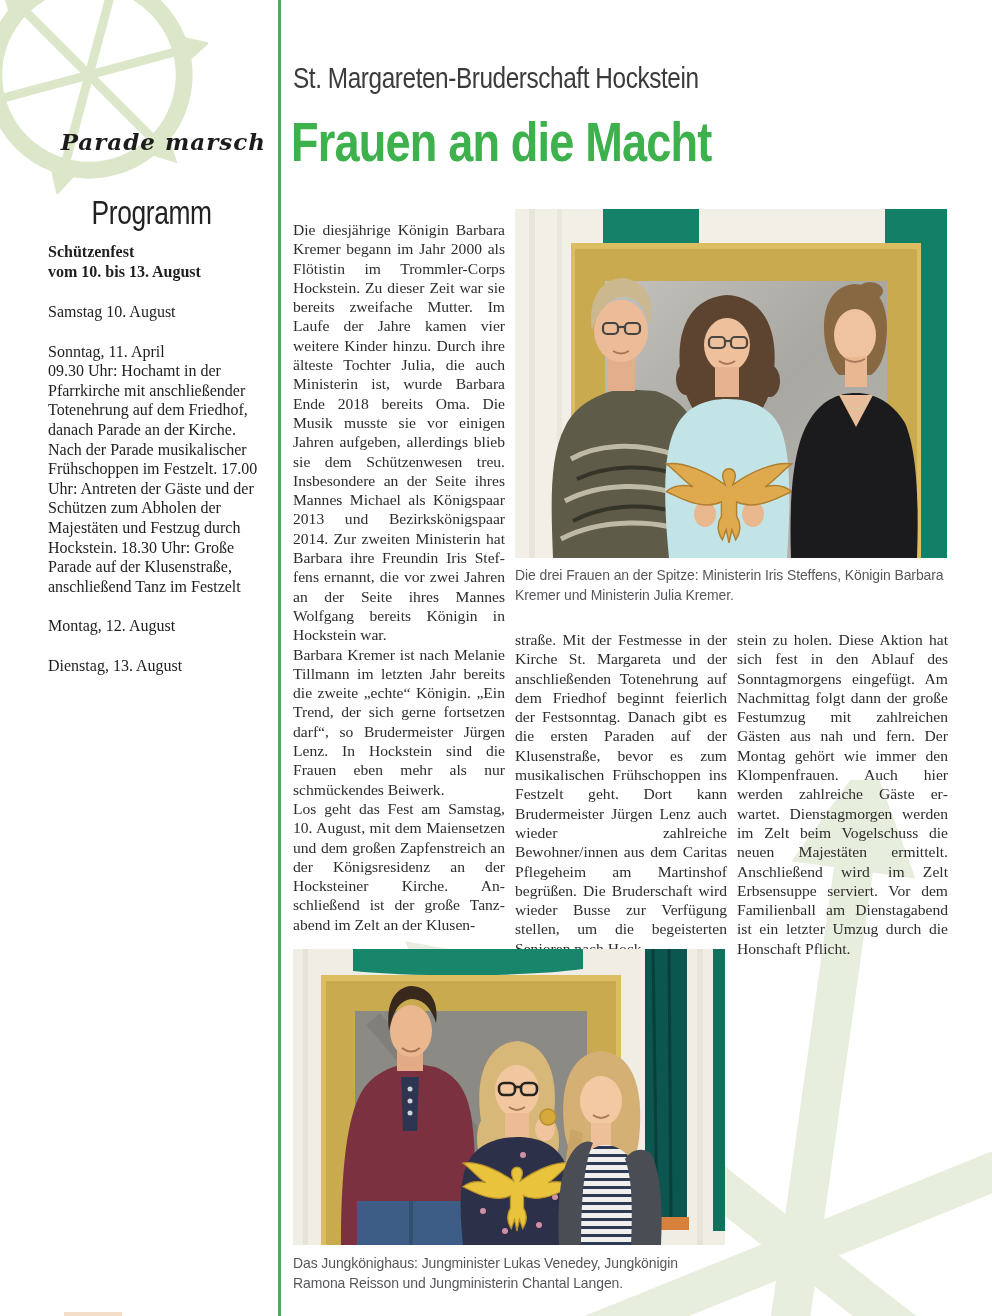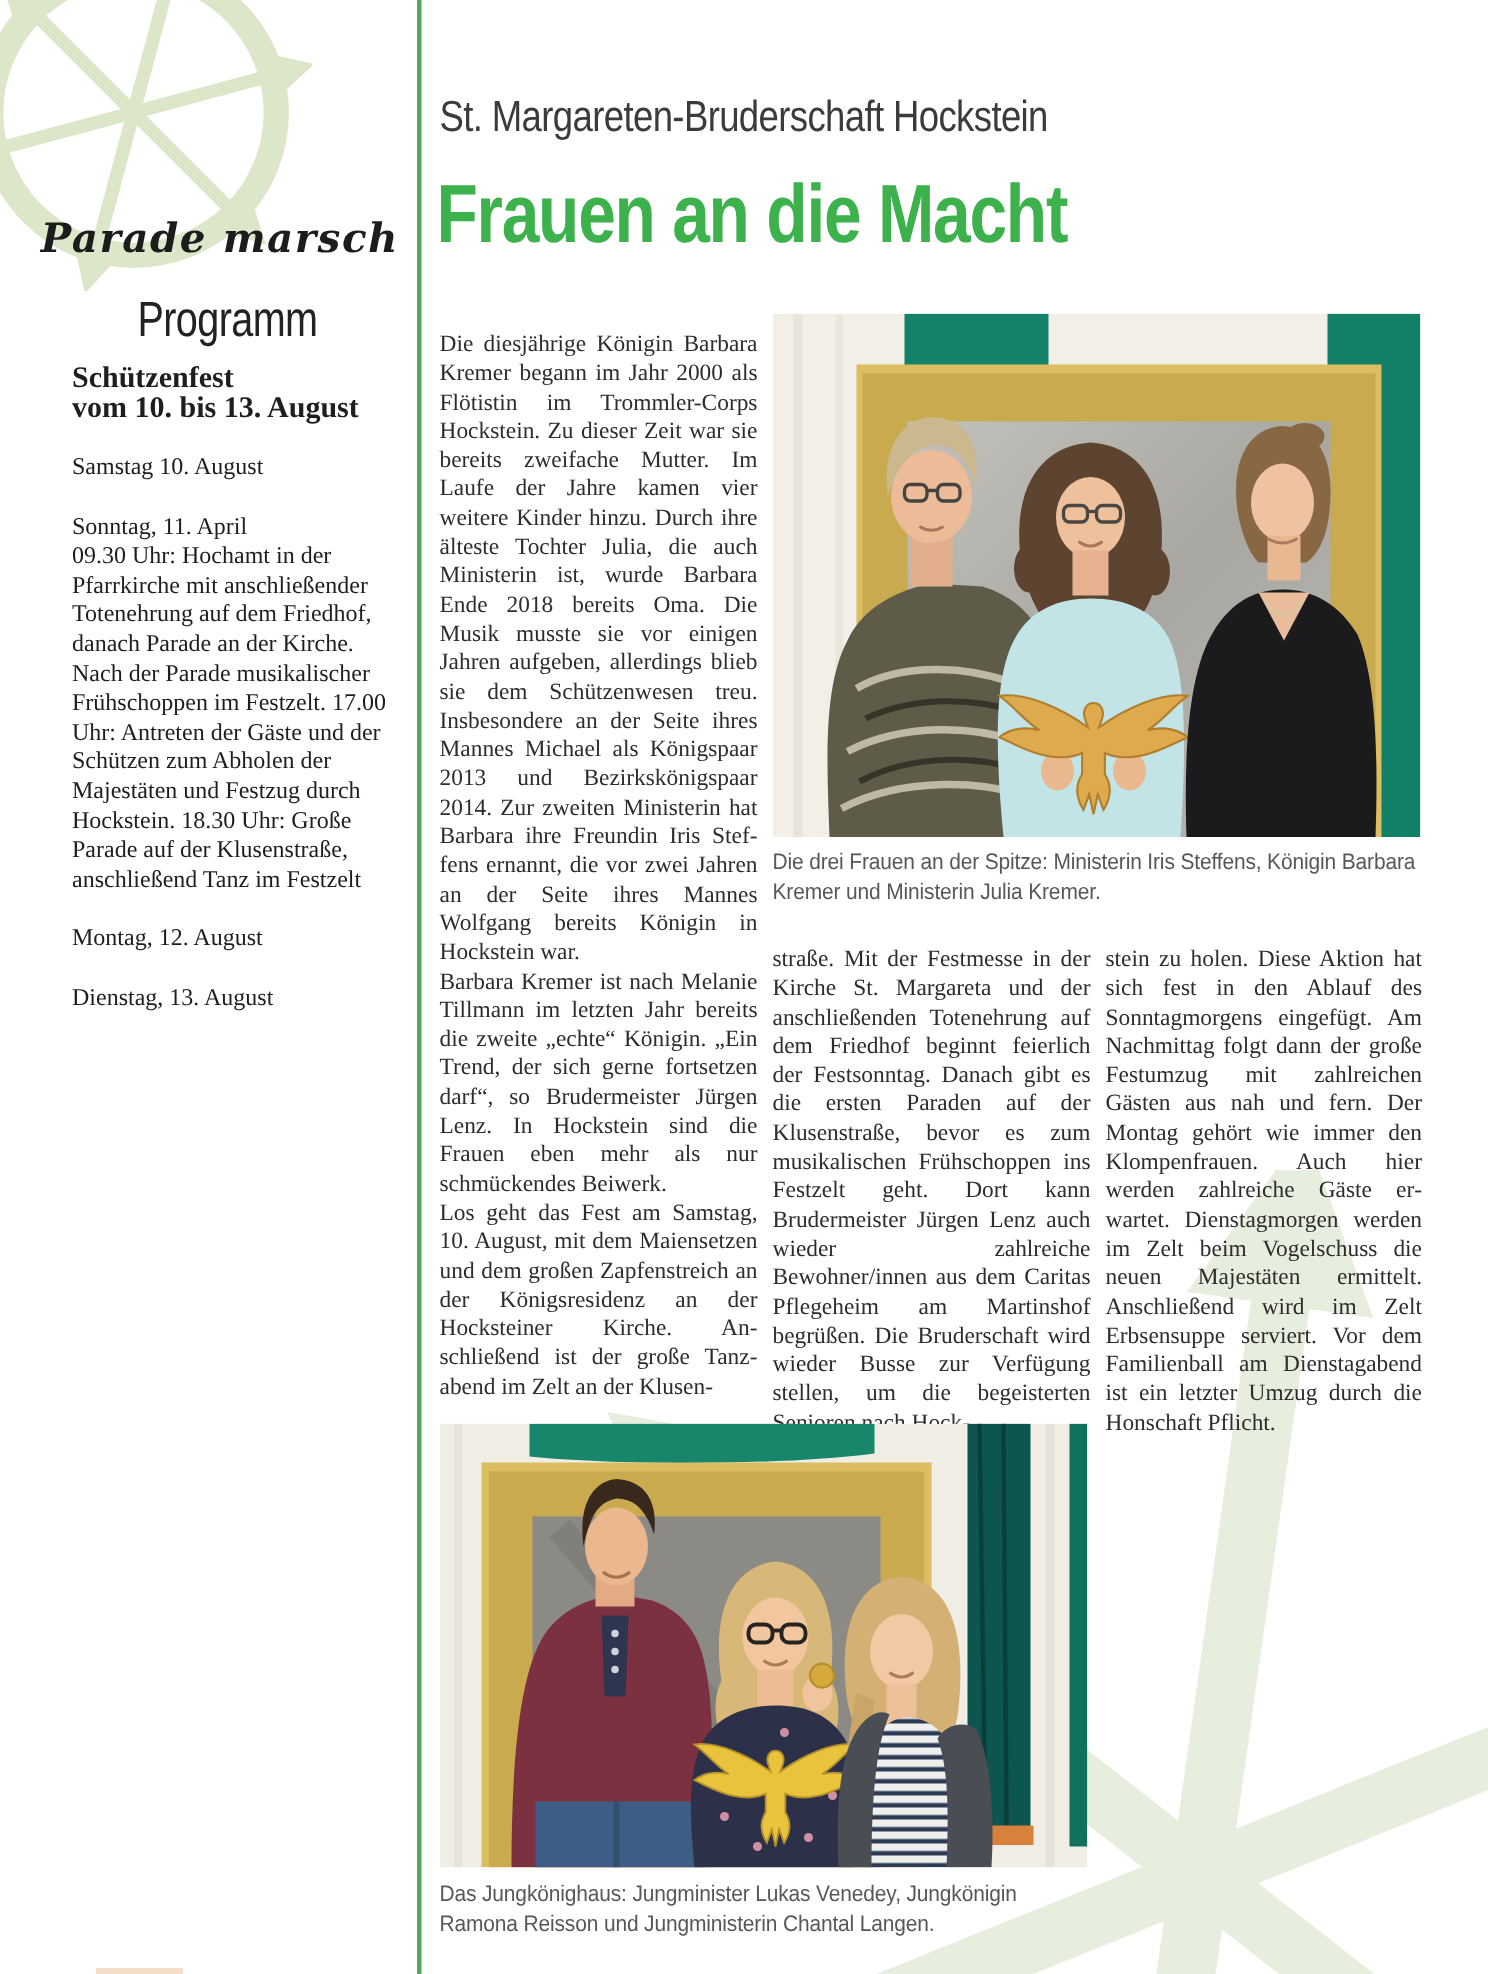--- a/index.html
+++ b/index.html
@@ -4,27 +4,27 @@
 <style>
   html,body{margin:0;padding:0;background:#ffffff;}
   #page{position:relative;width:992px;height:1316px;background:#ffffff;overflow:hidden;
         font-family:"Liberation Serif",serif;color:#2d2d2d;}
   
   .logo-tl{position:absolute;left:-30px;top:-44px;width:238px;height:238px;color:#dbe7c8;z-index:0;}
   .watermark{position:absolute;left:330px;top:780px;width:940px;height:940px;color:#e8eedd;z-index:0;}
   .rule{position:absolute;left:278px;top:0;width:3px;height:1316px;background:#57a55c;z-index:2;}
   .edge-stub{position:absolute;left:64px;top:1312px;width:58px;height:4px;background:#f4ddc9;}
   
-  .script{position:absolute;left:0;top:144px;width:266px;text-align:right;z-index:1;
-          font-family:"DejaVu Serif",serif;font-style:italic;font-weight:700;font-size:27px;
+  .script{position:absolute;left:0;top:128px;width:266px;text-align:right;z-index:1;
+          font-family:"DejaVu Serif",serif;font-style:italic;font-weight:700;font-size:23px;
           color:#1c1c1c;letter-spacing:1px;}
   .program{position:absolute;left:48px;top:194px;width:218px;text-align:left;z-index:1;}
   .program-title{font-family:"Liberation Sans",sans-serif;font-size:33px;font-weight:500;color:#222;
                  transform:scaleX(.8);transform-origin:right top;margin-bottom:10px;letter-spacing:-.5px;}
-  .program-sub{font-weight:700;font-size:20px;line-height:20px;white-space:pre-line;margin-bottom:20px;color:#1e1e1e;}
+  .program-sub{font-weight:700;font-size:16px;line-height:20px;white-space:pre-line;margin-bottom:20px;color:#1e1e1e;}
   .day{margin-bottom:20px;font-size:16px;line-height:19.6px;color:#1e1e1e;}
   .day-head{font-weight:400;}
   
   .kicker{position:absolute;left:293px;top:62px;width:720px;white-space:nowrap;z-index:1;
           font-family:"Liberation Sans",sans-serif;font-size:29px;color:#3b3b3b;
           transform:scaleX(.84);transform-origin:left top;letter-spacing:-.5px;}
   .title{position:absolute;left:291px;top:110px;width:760px;white-space:nowrap;z-index:1;
          font-family:"Liberation Sans",sans-serif;font-size:55px;font-weight:700;color:#3cb14c;
          transform:scaleX(.82);transform-origin:left top;letter-spacing:-1px;}
   

